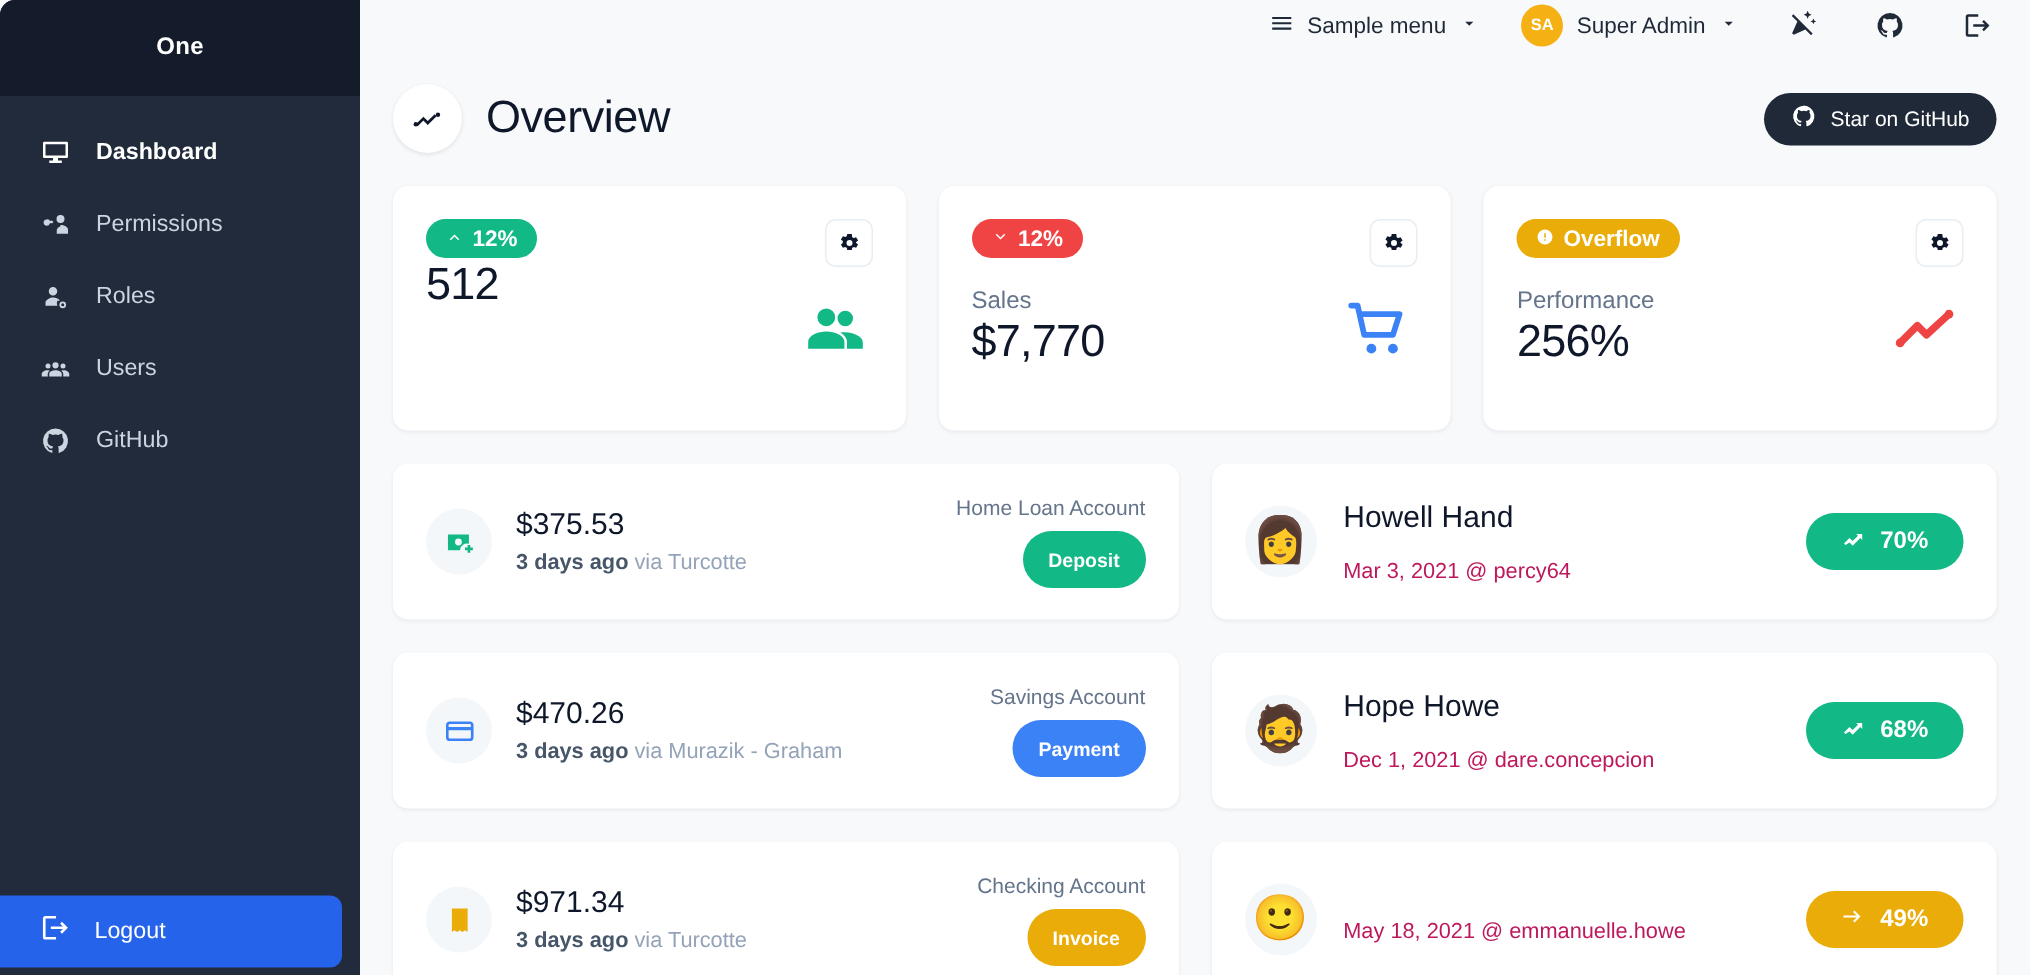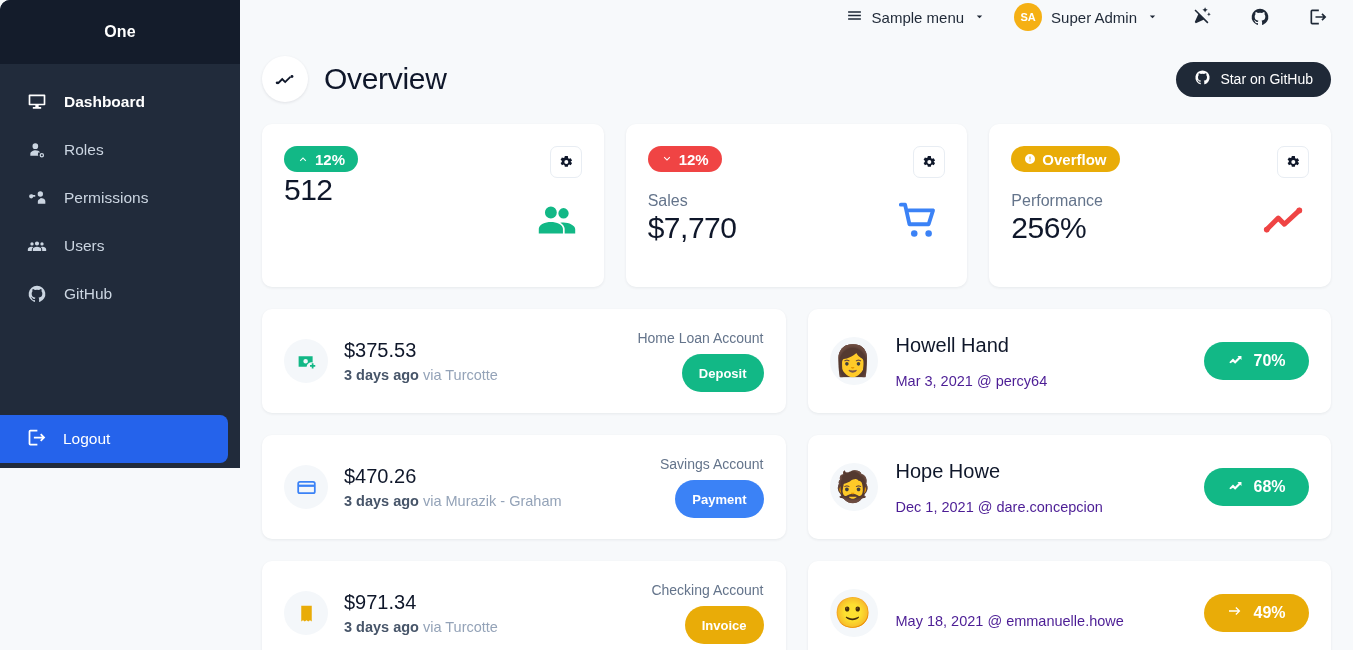--- a/index.html
+++ b/index.html
@@ -7,21 +7,21 @@
     width: 1353px; height: 650px;
     overflow: hidden;
     background: #f7f9fb;
     font-family: "Liberation Sans", sans-serif;
     -webkit-font-smoothing: antialiased;
   }
   .app { display: flex; width: 1353px; height: 650px; }
 
   
   .sidebar {
-    width: 240px; height: 468px;
+    width: 240px; height: 650px;
     background: #212b3b;
     border-top-left-radius: 10px;
     position: relative;
     flex: 0 0 240px;
     display: flex; flex-direction: column;
   }
   .sidebar-header {
     height: 64px;
     background: #141c2b;
     border-top-left-radius: 10px;
@@ -162,21 +162,21 @@
     padding: 0 22px; gap: 18px;
   }
   .user-avatar {
     width: 48px; height: 48px; border-radius: 50%;
     background: #f4f7fa; flex: 0 0 48px;
     display: flex; align-items: center; justify-content: center;
     font-size: 30px; line-height: 1; overflow: hidden;
   }
   .user-mid { flex: 1; min-width: 0; }
   .user-name { font-size: 20px; color: #0f172a; }
-  .user-meta { font-size: 14.5px; color: #4c1d95; margin-top: 16px; }
+  .user-meta { font-size: 14.5px; color: #be185d; margin-top: 16px; }
   .trend-pill {
     border-radius: 999px; height: 38px; min-width: 105px;
     display: inline-flex; align-items: center; justify-content: center; gap: 10px;
     color: #ffffff; font-size: 16px; font-weight: bold;
   }
   .trend-pill svg { width: 16px; height: 16px; fill: #ffffff; }
 </style>
 </head>
 <body>
 
@@ -193,33 +193,33 @@
           <svg viewBox="0 0 24 24">
               <path d="M21 3H3a1 1 0 0 0-1 1v11a1 1 0 0 0 1 1h7v2H7v2h10v-2h-3v-2h7a1 1 0 0 0 1-1V4a1 1 0 0 0-1-1zm-1 11H4V5h16v9z"></path>
             </svg>
         </span>
         <span>Dashboard</span>
       </div>
 
       <div class="nav-item">
         <span class="nav-icon">
           <svg viewBox="0 0 24 24">
-              <path d="M10 4a3.4 3.4 0 1 1 0 6.8A3.4 3.4 0 0 1 10 4zm0 8.4c2.4 0 5 1 5.6 2.6h-2.1a4.6 4.6 0 0 0 0 4H4v-2.4c0-2.6 4-4.2 6-4.2zm7.8 3.1a2.7 2.7 0 1 0 0 5.4 2.7 2.7 0 0 0 0-5.4zm0 1.5a1.2 1.2 0 1 1 0 2.4 1.2 1.2 0 0 1 0-2.4z"></path>
-            </svg>
-        </span>
-        <span>Roles</span>
+              <path d="M5 7.5A2.5 2.5 0 1 0 5 12.5a2.5 2.5 0 0 0 2.45-2h2.05l.8-1-.8-1H7.45A2.5 2.5 0 0 0 5 7.5zM16 4a3.2 3.2 0 1 1 0 6.4A3.2 3.2 0 0 1 16 4zm0 8c3 0 6 1.5 6 3.6V19h-9v-2.8c0-1.4 1.3-2.6 3-3.2z"></path>
+            </svg>
+        </span>
+        <span>Permissions</span>
       </div>
 
       <div class="nav-item">
         <span class="nav-icon">
           <svg viewBox="0 0 24 24">
-              <path d="M5 7.5A2.5 2.5 0 1 0 5 12.5a2.5 2.5 0 0 0 2.45-2h2.05l.8-1-.8-1H7.45A2.5 2.5 0 0 0 5 7.5zM16 4a3.2 3.2 0 1 1 0 6.4A3.2 3.2 0 0 1 16 4zm0 8c3 0 6 1.5 6 3.6V19h-9v-2.8c0-1.4 1.3-2.6 3-3.2z"></path>
-            </svg>
-        </span>
-        <span>Permissions</span>
+              <path d="M10 4a3.4 3.4 0 1 1 0 6.8A3.4 3.4 0 0 1 10 4zm0 8.4c2.4 0 5 1 5.6 2.6h-2.1a4.6 4.6 0 0 0 0 4H4v-2.4c0-2.6 4-4.2 6-4.2zm7.8 3.1a2.7 2.7 0 1 0 0 5.4 2.7 2.7 0 0 0 0-5.4zm0 1.5a1.2 1.2 0 1 1 0 2.4 1.2 1.2 0 0 1 0-2.4z"></path>
+            </svg>
+        </span>
+        <span>Roles</span>
       </div>
 
       <div class="nav-item">
         <span class="nav-icon">
           <svg viewBox="0 0 24 24">
               <path d="M12 6.5a2.5 2.5 0 1 1 0 5 2.5 2.5 0 0 1 0-5zm-6 1a2 2 0 1 1 0 4 2 2 0 0 1 0-4zm12 0a2 2 0 1 1 0 4 2 2 0 0 1 0-4zM12 13c2.4 0 5 1.1 5 2.7V18H7v-2.3c0-1.6 2.6-2.7 5-2.7zM5 13c.8 0 1.7.1 2.4.4-1 .7-1.6 1.6-1.6 2.6V18H1v-2c0-1.5 2.2-3 4-3zm14 0c1.8 0 4 1.5 4 3v2h-4.8v-2c0-1-.6-1.9-1.6-2.6.7-.3 1.6-.4 2.4-.4z"></path>
             </svg>
         </span>
         <span>Users</span>
       </div>

